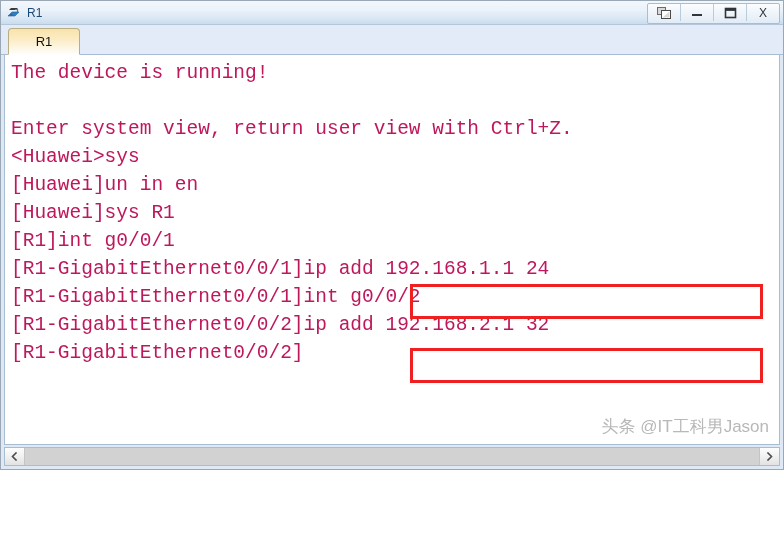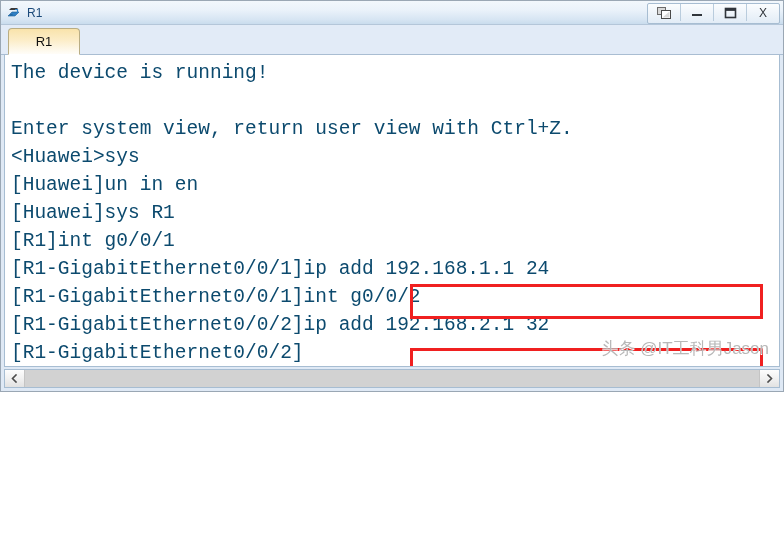--- a/index.html
+++ b/index.html
@@ -12,21 +12,21 @@
     height: 554px;
     overflow: hidden;
     font-family: "Liberation Sans", sans-serif;
   }
 
   
   .window {
     position: absolute;
     left: 0; top: 0;
     width: 784px;
-    height: 392px;
+    height: 470px;
     box-sizing: border-box;
     border: 1px solid #9aa7b4;
     background: #dfe9f5;
     display: flex;
     flex-direction: column;
   }
 
   
   .titlebar {
     position: relative;
@@ -140,21 +140,21 @@
     left: 0; top: 0; right: 0; bottom: 0;
     padding: 4px 0 0 6px;
     box-sizing: border-box;
     overflow: hidden;
   }
   .line {
     height: 28px;
     line-height: 28px;
     font-family: "Liberation Mono", "DejaVu Sans Mono", monospace;
     font-size: 19.5px;
-    color: #0c4a6e;
+    color: #be185d;
     white-space: pre;
     letter-spacing: 0px;
   }
   .line.blank { color: transparent; }
 
   
   .hl-box {
     position: absolute;
     border: 3px solid #f02020;
     box-sizing: border-box;

